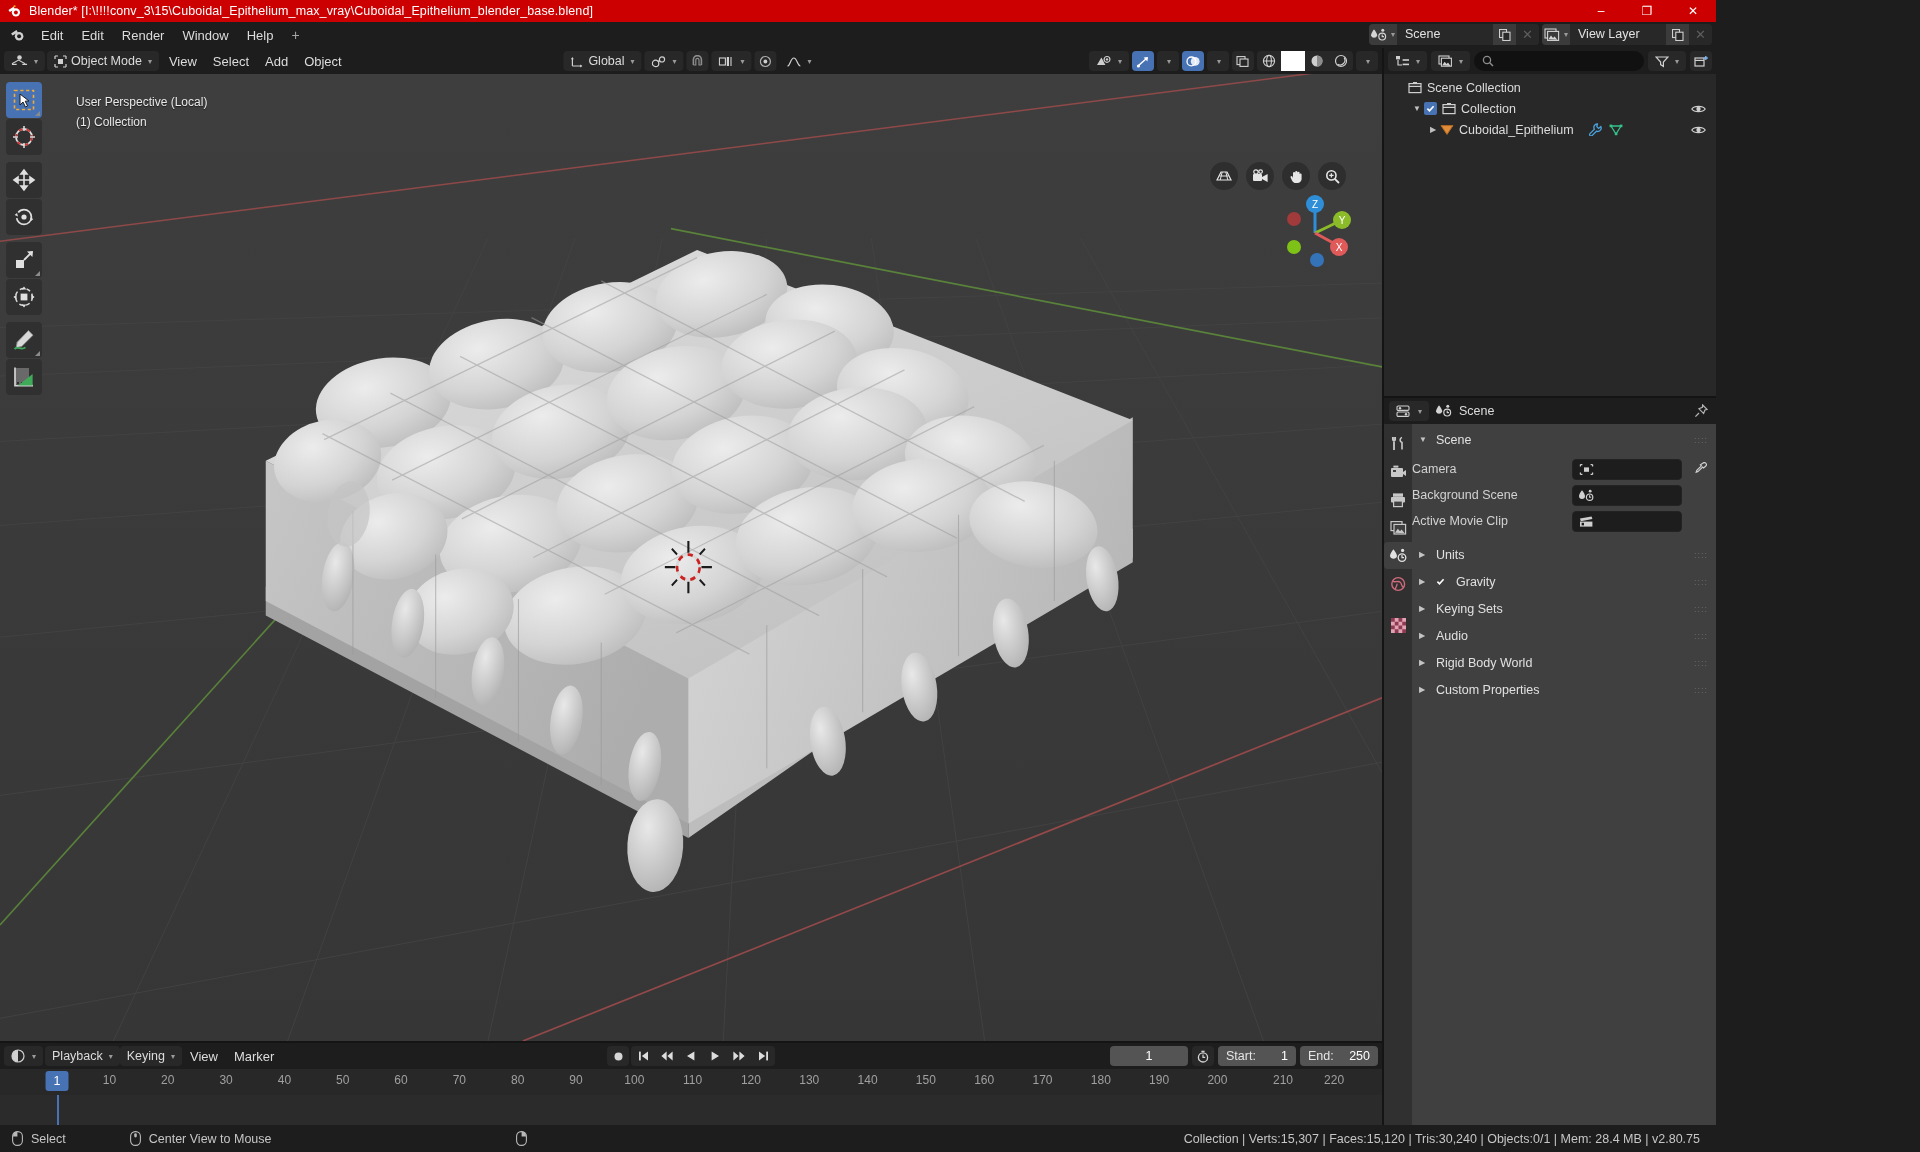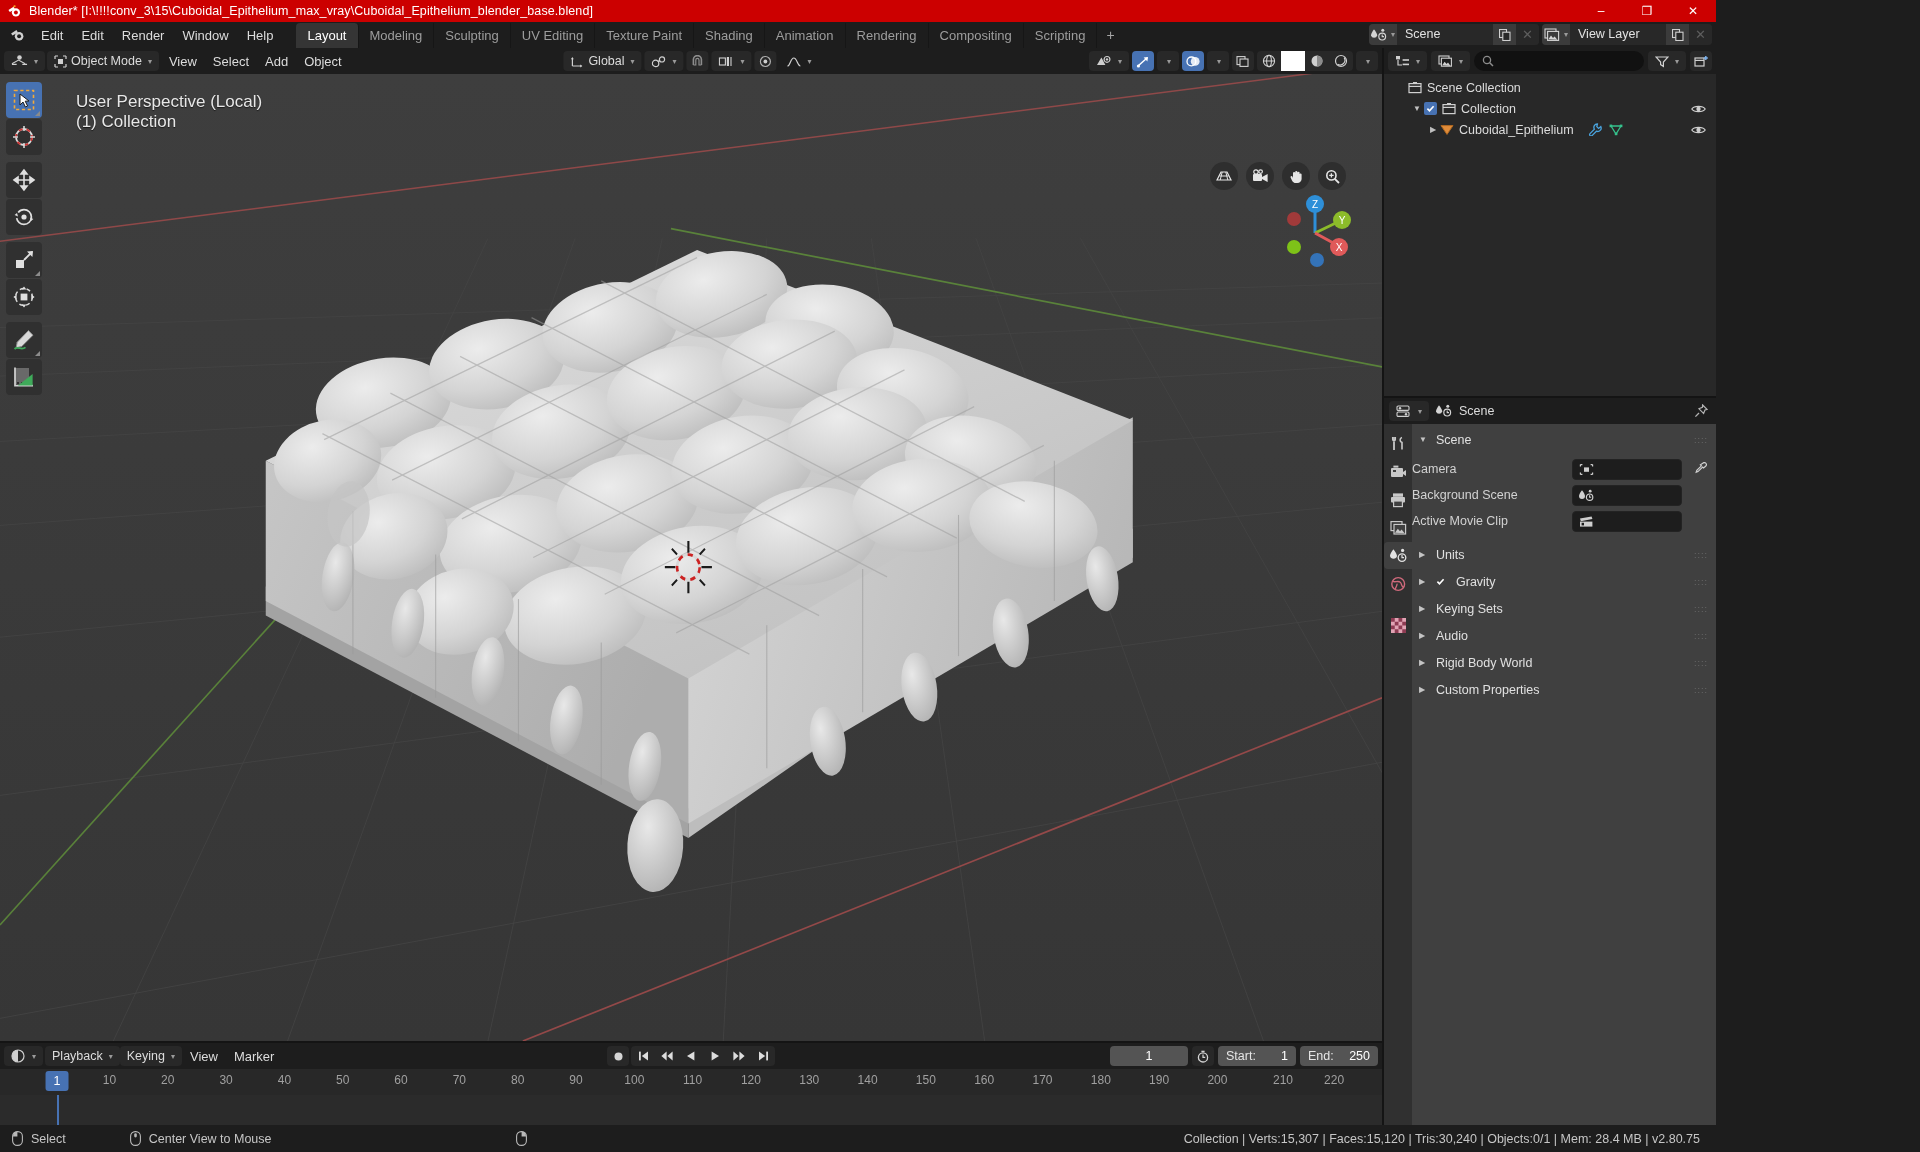--- a/index.html
+++ b/index.html
@@ -86,21 +86,21 @@
   .vp-toolbar { position: absolute; left: 6px; top: 8px; display: flex; flex-direction: column; gap: 1px; z-index: 6; width: 36px; }
   .tool {
     width: 36px; height: 36px; background: #303030; border-radius: 4px;
     display: flex; align-items: center; justify-content: center; position: relative;
   }
   .tool.active { background: #4772b3; }
   .tool.sep { margin-top: 6px; }
   .tool .corner { position: absolute; right: 2px; bottom: 2px; width: 0; height: 0;
     border-left: 5px solid transparent; border-bottom: 5px solid #8b8b8b; }
 
-  .vp-text { position: absolute; left: 76px; top: 18px; z-index: 5; font-size: 17px; color: #e8e8e8; line-height: 20px; text-shadow: 0 1px 1px rgba(0,0,0,.6); }
+  .vp-text { position: absolute; left: 76px; top: 18px; z-index: 5; font-size: 12px; color: #e8e8e8; line-height: 20px; text-shadow: 0 1px 1px rgba(0,0,0,.6); }
 
   
   .nav-icons { position: absolute; right: 56px; top: 86px; display: flex; flex-direction: column; gap: 6px; z-index: 6; }
   .nav-icons.row { flex-direction: row; right: 36px; top: 88px; gap: 8px; }
   .navbtn { width: 28px; height: 28px; border-radius: 50%; background: rgba(40,40,40,.72);
     display: flex; align-items: center; justify-content: center; }
   .gizmo { position: absolute; right: 26px; top: 118px; width: 82px; height: 82px; z-index: 6; }
 
   
   .timeline { height: 84px; background: #1d1d1d; display: flex; flex-direction: column; flex: 0 0 84px; border-top: 2px solid #141414; }
@@ -187,32 +187,20 @@
           <circle cx="9.6" cy="9.2" r="2" fill="#1d1d1d"></circle>
           <path d="M1.6 6.6 L7 3.1 L8.4 5.5 L3 8.6 Z" fill="#d0d0d0"></path>
         </svg>
     </span>
     <div id="topmenus" style="display:flex">
         <div class="menu-item">Edit</div>
         <div class="menu-item">Edit</div>
         <div class="menu-item">Render</div>
         <div class="menu-item">Window</div>
         <div class="menu-item">Help</div>
-      </div>
-    <div class="ws-tabs" id="wstabs">
-        <div class="ws-tab active">Layout</div>
-        <div class="ws-tab">Modeling</div>
-        <div class="ws-tab">Sculpting</div>
-        <div class="ws-tab">UV Editing</div>
-        <div class="ws-tab">Texture Paint</div>
-        <div class="ws-tab">Shading</div>
-        <div class="ws-tab">Animation</div>
-        <div class="ws-tab">Rendering</div>
-        <div class="ws-tab">Compositing</div>
-        <div class="ws-tab">Scripting</div>
       </div>
     <div class="ws-plus">+</div>
 
     <div class="topbar-right">
       <div class="datablock">
         <span class="db-icon">
           <svg width="16" height="14" viewBox="0 0 16 14">
               <path d="M3 1.2 C3 1.2 6.2 5 6.2 7.4 A3.2 3.2 0 0 1 0 7.4 C0 5 3 1.2 3 1.2Z" fill="#d4d4d4"></path>
               <circle cx="11.2" cy="8.6" r="3.4" fill="none" stroke="#d4d4d4" stroke-width="1.2"></circle>
               <path d="M11.2 6.4 V8.6 H13" stroke="#d4d4d4" stroke-width="1.1" fill="none"></path>

